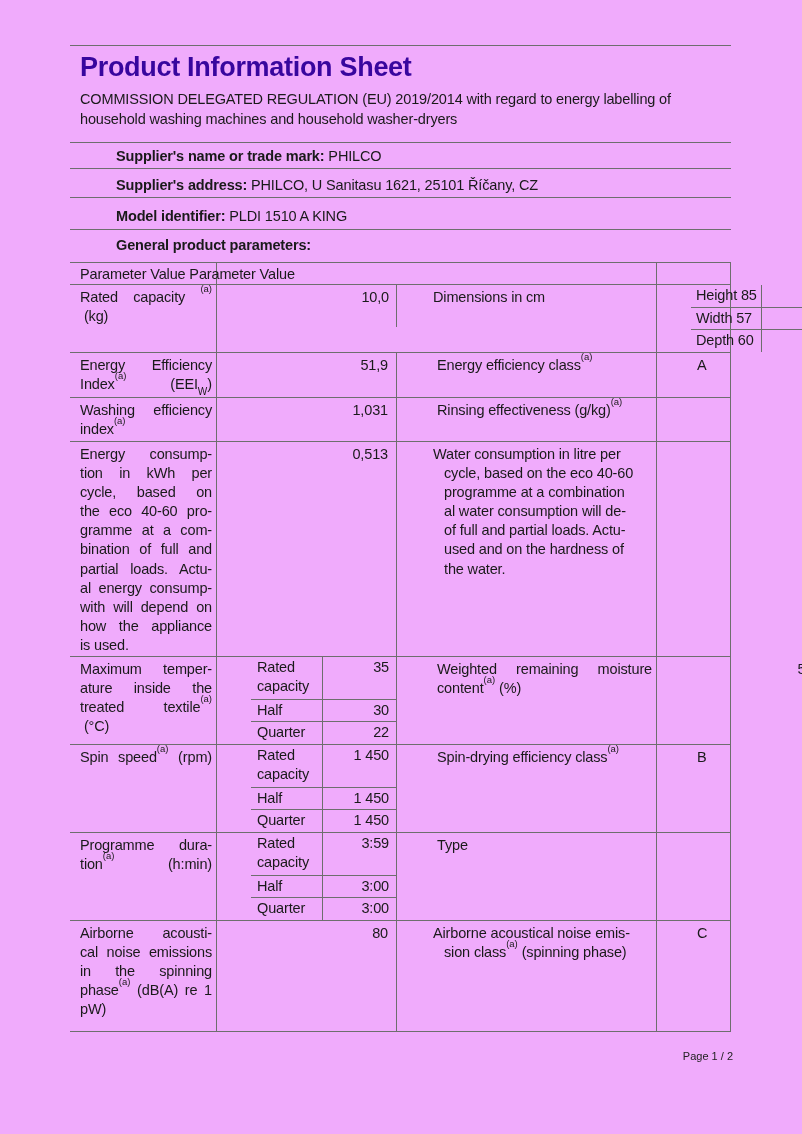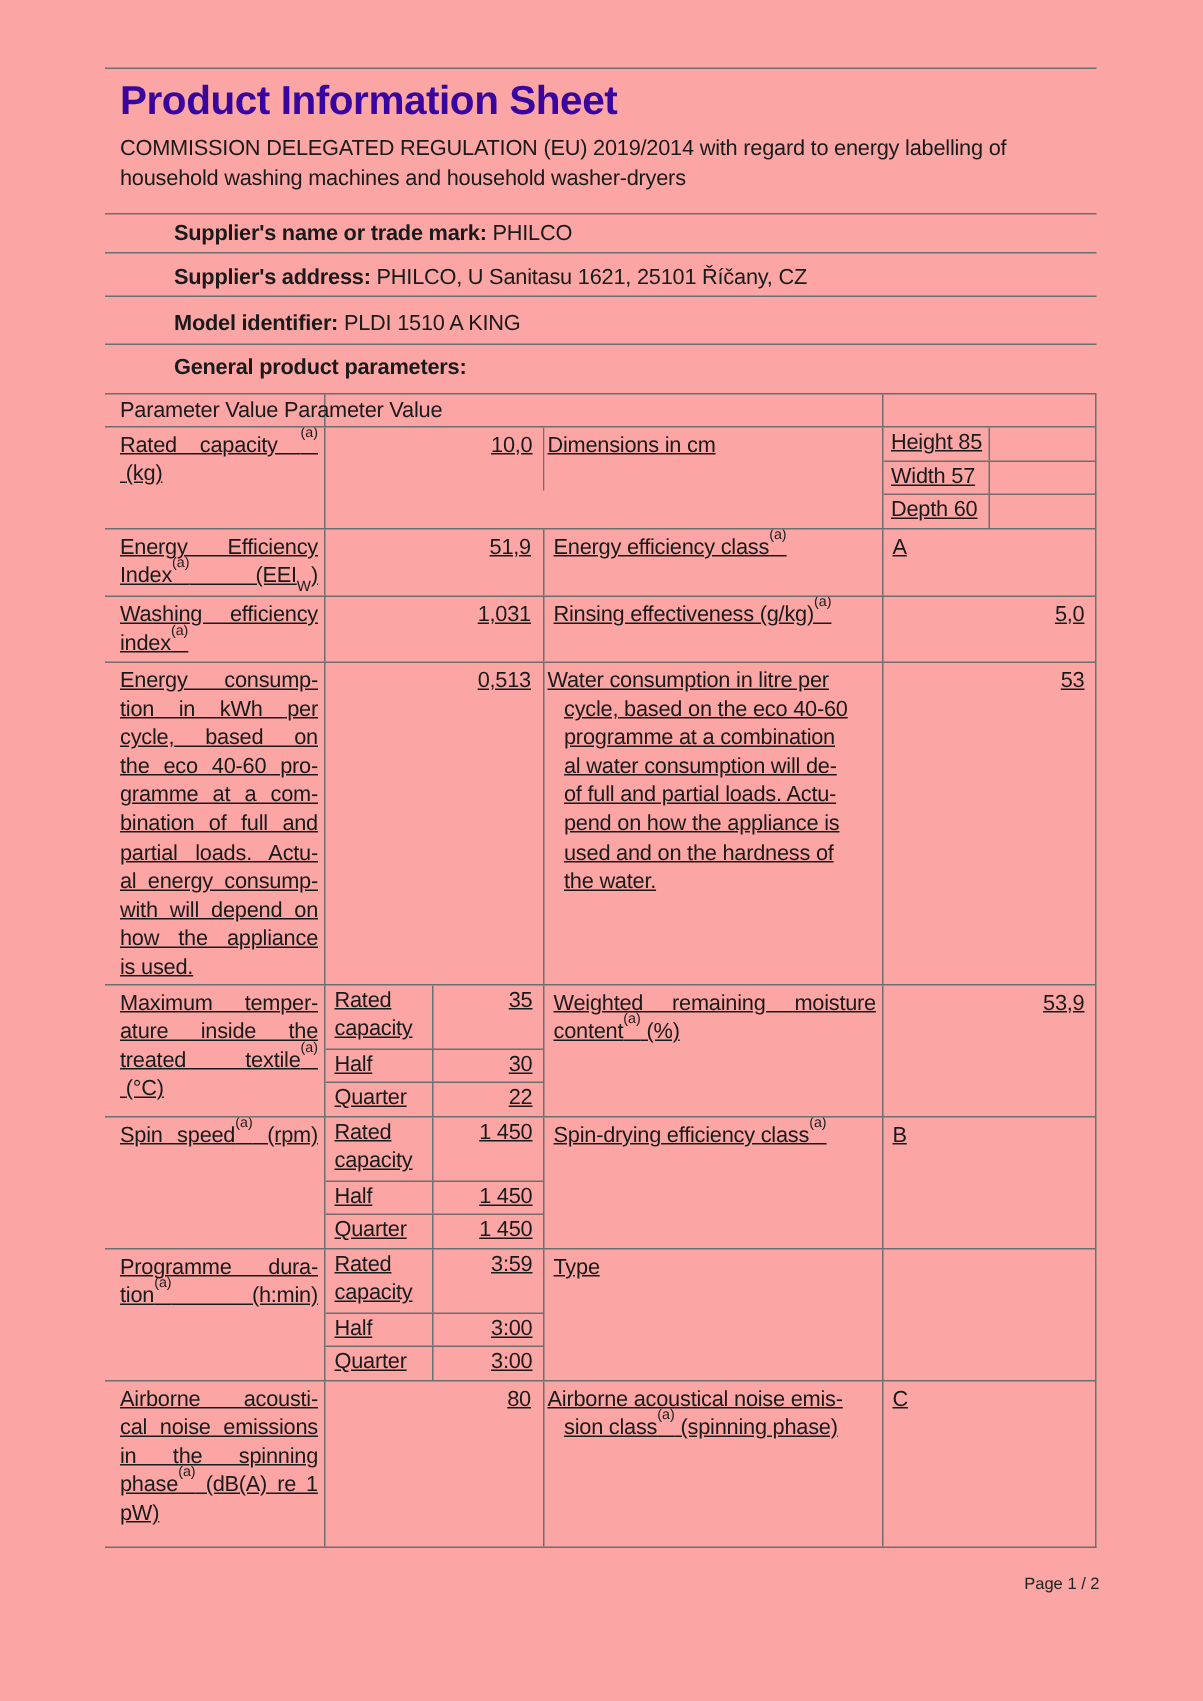--- a/index.html
+++ b/index.html
@@ -1,34 +1,34 @@
 <!DOCTYPE html>
 <html><head>
 <meta charset="utf-8">
 <style>
   html,body{margin:0;padding:0;background:#ffffff;}
-  .page{position:relative;width:802px;height:1134px;background:#fca5a5;
+  .page{position:relative;width:802px;height:1134px;background:#f0abfc;
         font-family:"Liberation Sans",sans-serif;color:#1a1a1a;overflow:hidden;}
   .sheet{position:absolute;left:70px;top:45px;width:661px;}
   
   .titleblock{box-sizing:border-box;border-top:1px solid #6e6e6e;height:97px;padding:5px 10px 0 10px;}
   .doc-title{margin:0;font-size:27px;font-weight:bold;letter-spacing:-0.3px;line-height:32px;}
   .reg{margin-top:6px;font-size:14.5px;line-height:20px;letter-spacing:-0.15px;}
   
   .srow{box-sizing:border-box;border-top:1px solid #6e6e6e;padding-left:10px;
         font-size:14.5px;letter-spacing:-0.15px;}
   .srow .blabel{font-weight:bold;margin-left:36px;}
   .h26{height:26px;padding-top:5px;} .h29{height:29px;padding-top:8px;}
   .h32{height:32px;padding-top:10px;} .h33{height:33px;padding-top:7px;}
   
   .ptable{box-sizing:border-box;border-right:1px solid #6e6e6e;border-bottom:1px solid #6e6e6e;
           font-size:14.5px;line-height:19.1px;letter-spacing:-0.15px;}
   .prow{display:grid;grid-template-columns:147px 146px 226px 142px;
-        border-top:1px solid #6e6e6e;box-sizing:border-box;position:relative;}
-  .prow>div{box-sizing:border-box;position:relative;overflow:hidden;text-decoration:underline;}
+        border-top:1px solid #6e6e6e;box-sizing:border-box;position:relative;gap:34px;}
+  .prow>div{box-sizing:border-box;position:relative;overflow:hidden;}
   .h22{height:22px;} .h68{height:68px;} .h45{height:45px;} .h44{height:44px;}
   .h215{height:215px;} .h88{height:88px;} .h111{height:111px;}
   .br{border-right:1px solid #6e6e6e;}
   .c1{padding:3px 4px 0 10px;}
   .val{padding:3px 8px 0 0;text-align:right;}
   .c3{padding:3px 4px 0 6px;}
   .c3.tight{padding:3px 2px 0 2px;}
   .c4v{padding:3px 4px 0 6px;}
   .c4n{padding:3px 8px 0 0;text-align:right;}
   
@@ -154,21 +154,20 @@
             <span class="jline">how the appliance</span>
             <span class="jline last">is used.</span>
           </div>
         <div class="val br">0,513</div>
         <div class="c3 tight br hang">
             <span class="jline">Water consumption in litre per</span>
             <span class="jline">cycle, based on the eco 40-60</span>
             <span class="jline">programme at a combination</span>
             <span class="jline">al water consumption will de-</span>
             <span class="jline">of full and partial loads. Actu-</span>
-            <span class="jline">pend on how the appliance is</span>
             <span class="jline">used and on the hardness of</span>
             <span class="jline last">the water.</span>
           </div>
         <div class="c4n">53</div>
       </div>
 
       <div class="prow h88">
         <div class="c1 br">
             <span class="jline">Maximum temper-</span>
             <span class="jline">ature inside the</span>

